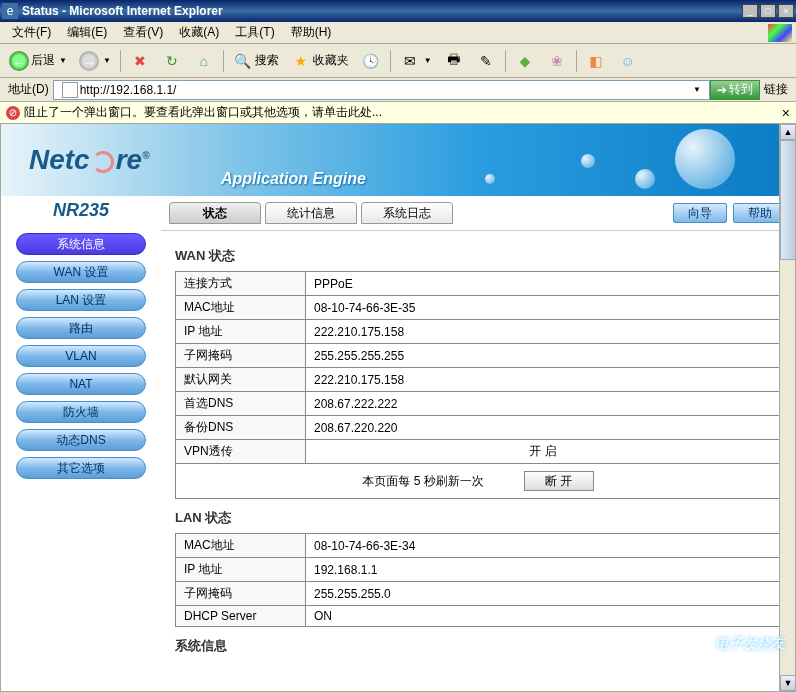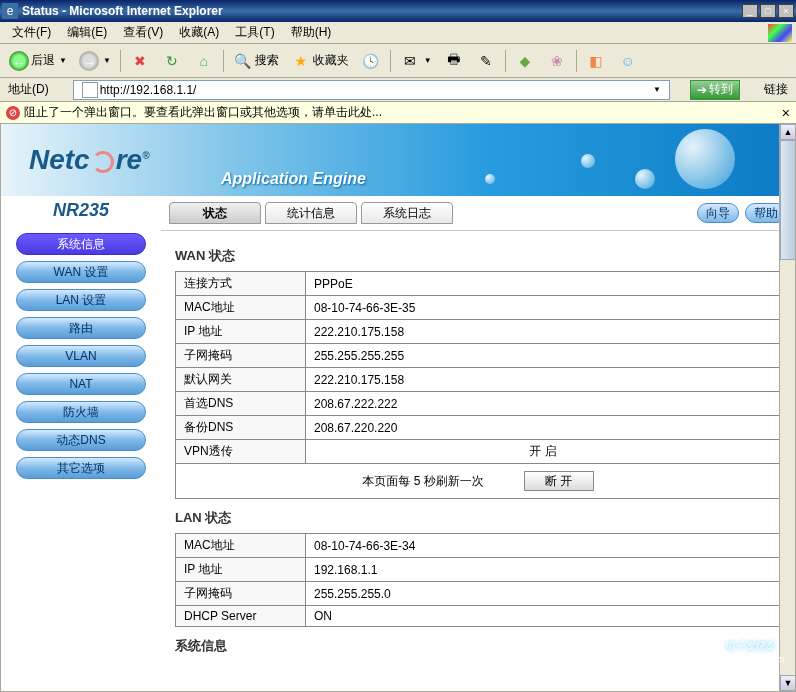--- a/index.html
+++ b/index.html
@@ -26,21 +26,21 @@
 .back-icon { background: radial-gradient(circle, #8f8 40%, #393 70%); border-radius: 50%; color: white; }
 .fwd-icon { background: radial-gradient(circle, #ddd 40%, #aaa 70%); border-radius: 50%; color: white; }
 .stop-icon { color: #d44; }
 .refresh-icon { color: #393; }
 .home-icon { color: #4a7; }
 .search-icon { color: #888; }
 .fav-icon { color: #fa0; }
 .dd { font-size: 8px; margin-left: 2px; }
 
 
-.addrbar { background: #ece9d8; height: 24px; display: flex; align-items: center; padding: 0 4px; border-bottom: 1px solid #aca899; gap: 20px; }
+.addrbar { background: #ece9d8; height: 24px; display: flex; align-items: center; padding: 0 4px; border-bottom: 1px solid #aca899; gap: 0; }
 .addrbar-label { padding: 0 4px; }
 .addrbar-input { flex: 1; height: 20px; border: 1px solid #7f9db9; background: white; display: flex; align-items: center; padding: 0 8px; }
 .addrbar-input input { flex: 1; border: none; outline: none; font-size: 12px; }
 .addrbar-input .page-icon { width: 16px; height: 16px; margin-right: 2px; background: #fff; border: 1px solid #999; }
 .go-btn { height: 20px; padding: 0 6px; background: linear-gradient(to bottom, #9c9 0%, #393 100%); border: 1px solid #393; color: white; display: flex; align-items: center; gap: 2px; cursor: pointer; }
 .links-label { padding: 0 4px; }
 
 
 .infobar { background: #ffffe1; height: 22px; display: flex; align-items: center; padding: 0 6px; border-bottom: 1px solid #aca899; gap: 4px; }
 .infobar .block-icon { width: 14px; height: 14px; background: #d44; border-radius: 50%; color: white; text-align: center; line-height: 14px; font-size: 10px; }
@@ -65,36 +65,36 @@
 .sidebar { width: 160px; background: #fff; padding: 4px 8px; }
 .model { font-size: 18px; font-weight: bold; font-style: italic; color: #1a5a8a; text-align: center; margin-bottom: 12px; }
 .side-btn { display: block; width: 130px; height: 22px; margin: 0 auto 6px; border-radius: 11px; background: linear-gradient(to bottom, #d4eaff 0%, #7fb8e8 50%, #5a9ed8 100%); border: 1px solid #4a8ec8; text-align: center; line-height: 20px; color: #003366; cursor: pointer; font-size: 12px; }
 .side-btn.active { background: linear-gradient(to bottom, #6a5aff 0%, #4a3adf 100%); color: white; border-color: #3a2acf; }
 
 .rightpane { flex: 1; padding: 6px 0 0 0; overflow-y: auto; }
 .tabs-row { display: flex; align-items: center; padding: 0 8px 6px 8px; }
 .tab { width: 92px; height: 22px; background: linear-gradient(to bottom,#fff 0%,#e8e8e8 100%); border: 1px solid #999; border-radius: 4px 4px 0 0; text-align: center; line-height: 20px; cursor: pointer; margin-right: 4px; font-size: 12px; }
 .tab.active { background: linear-gradient(to bottom,#f0f0f0 0%,#ccc 100%); font-weight: bold; }
 .tabs-spacer { flex: 1; }
-.pill-btn { height: 20px; padding: 0 8px; border-radius: 10px; background: linear-gradient(to bottom,#d4eaff 0%,#7fb8e8 100%); border: 1px solid #4a8ec8; line-height: 18px; color: #003366; cursor: pointer; margin-left: 6px; }
+.pill-btn { height: 20px; padding: 0 14px; border-radius: 2px; background: linear-gradient(to bottom,#d4eaff 0%,#7fb8e8 100%); border: 1px solid #4a8ec8; line-height: 18px; color: #003366; cursor: pointer; margin-left: 6px; }
 
 .content-inner { border-top: 1px solid #ccc; padding: 8px 14px; }
 .section-title { font-weight: bold; font-size: 13px; margin: 8px 0 6px 0; color: #333; }
 table.info { width: 100%; border-collapse: collapse; border: 1px solid #888; margin-bottom: 10px; }
 table.info td { border: 1px solid #888; padding: 3px 8px; font-size: 12px; height: 20px; }
 table.info td.label { width: 130px; background: #f8f8f8; }
 .center-row td { text-align: center; }
 .refresh-row { display: flex; align-items: center; justify-content: center; gap: 40px; padding: 4px 0; }
 .form-btn { width: 70px; height: 20px; border: 1px solid #888; background: linear-gradient(to bottom,#fff,#ddd); cursor: pointer; }
 
 
 .watermark { position: absolute; right: 10px; bottom: 26px; color: #fff; opacity: 0.85; display: flex; align-items: center; gap: 6px; pointer-events: none; }
 .watermark .wm-circle { width: 24px; height: 24px; border: 2px solid #fff; border-radius: 50%; position: relative; }
 .watermark .wm-circle::after { content:""; position:absolute; right:-4px; bottom:-4px; width:10px; height:10px; background:#fff; border-radius:50%; }
-.watermark .wm-text { font-size: 10px; font-style: italic; text-shadow: 0 0 4px #0af; padding-left: 31px; }
+.watermark .wm-text { font-size: 14px; font-style: italic; text-shadow: 0 0 4px #0af; padding-left: 31px; }
 .watermark .wm-url { font-size: 11px; display:block; }
 
 
 .content-scroll { position:absolute; right:0; top:0; width:16px; height:100%; background:#ece9d8; border-left:1px solid #aca899; }
 .scroll-arrow { width:16px; height:16px; background: linear-gradient(to bottom,#eef,#ccd); border:1px solid #9ab; text-align:center; line-height:14px; font-size:9px; }
 .scroll-thumb { position:absolute; top:16px; width:16px; height:120px; background: linear-gradient(to right,#dde8f5,#bcd); border:1px solid #9ab; }
 </style>
 </head>
 <body>
 

